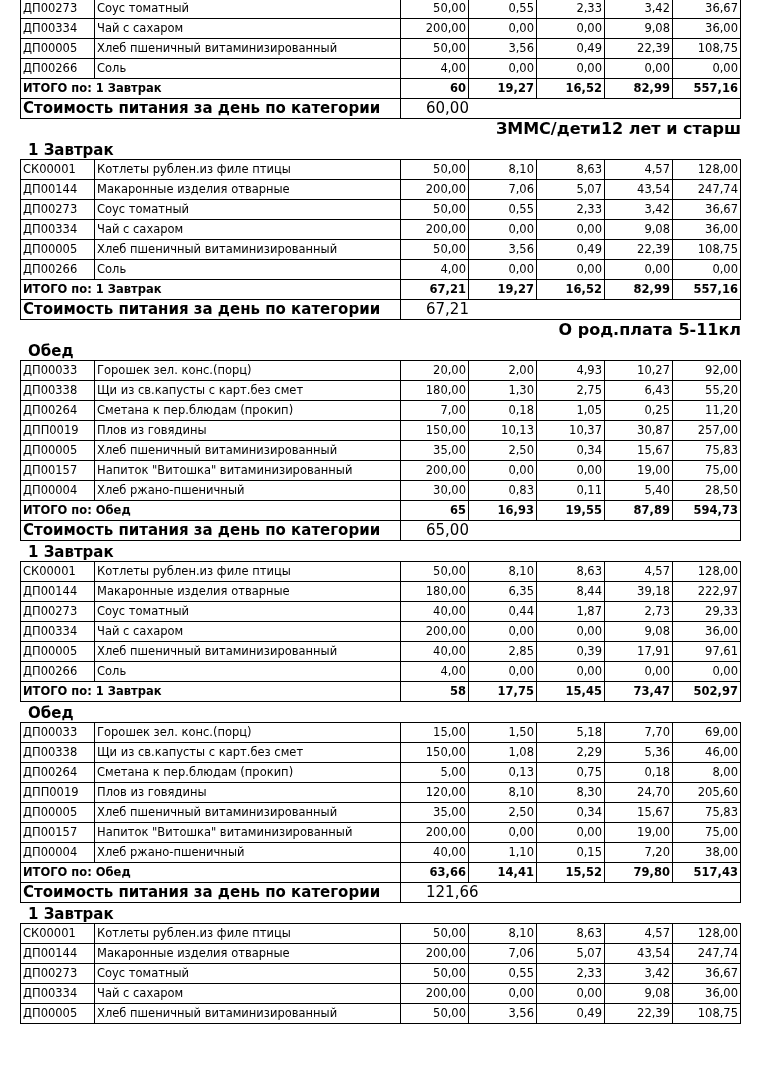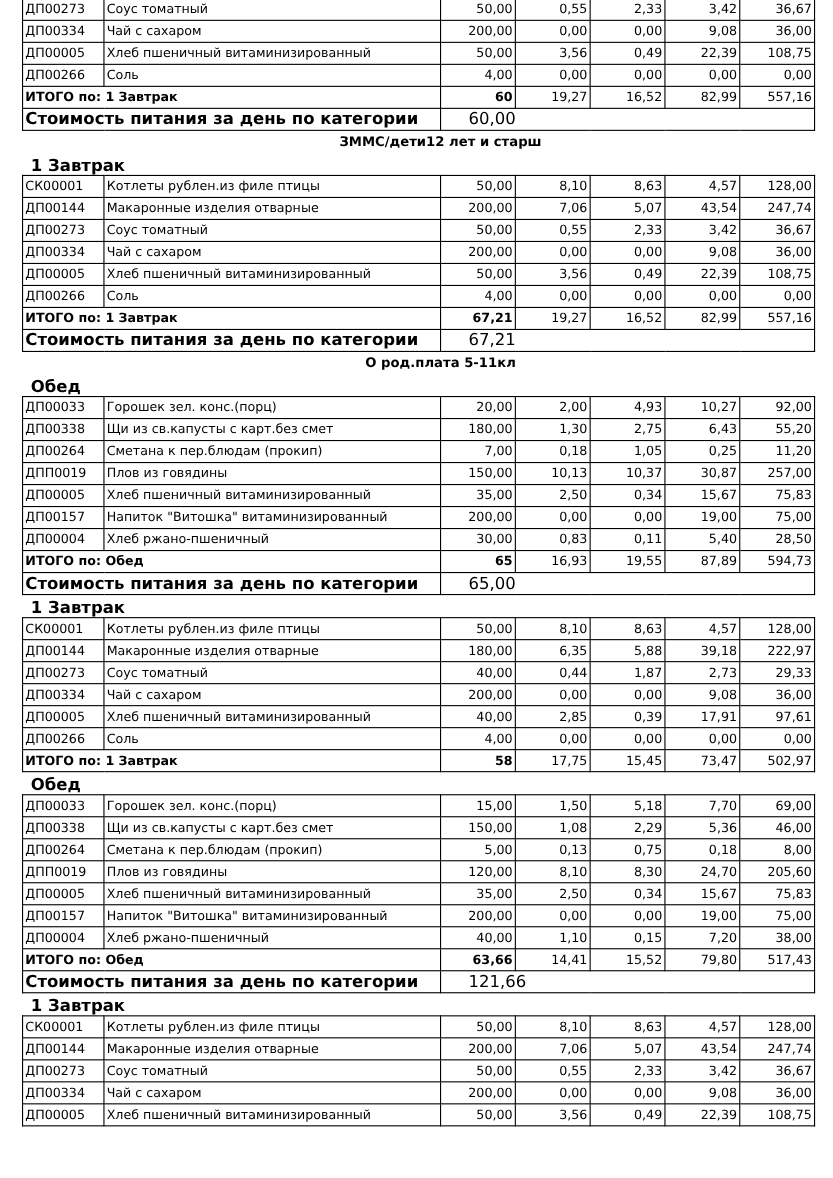--- a/index.html
+++ b/index.html
@@ -17,26 +17,26 @@
     border: 1px solid #000; height: 19px; padding: 0 2px; line-height: 19px;
     white-space: nowrap; overflow: hidden;
   }
   col.c-code { width: 74px; }
   col.c-name { width: 306px; }
   col.c-qty { width: 68px; }
   col.c-num { width: 68px; }
   td.qty { text-align: right; }
   td.num { text-align: right; }
   tr.total td { font-weight: bold; }
-  tr.total td.num { font-weight: normal; }
+  tr.total td.num { font-weight: bold; }
   tr.cost td { height: 19px; }
   tr.cost td.cost-label { font-weight: bold; font-size: 15px; }
   tr.cost td.cost-value { font-weight: normal; font-size: 15px; padding-left: 25px; margin-top: 36px; }
   .category-title {
-    text-align: center; font-weight: bold; font-size: 12px;
+    text-align: right; font-weight: bold; font-size: 16px;
     height: 20px; line-height: 20px; padding-left: 40px;
   }
   .meal-title {
     font-weight: bold; font-size: 15px; height: 20px; line-height: 22px; padding-left: 8px;
   }
 </style>
 </head>
 <body>
 
 <div id="page">
@@ -298,21 +298,21 @@
             <td class="num">8,10</td>
             <td class="num">8,63</td>
             <td class="num">4,57</td>
             <td class="num">128,00</td>
           </tr>
           <tr>
             <td class="code">ДП00144</td>
             <td class="name">Макаронные изделия отварные</td>
             <td class="qty">180,00</td>
             <td class="num">6,35</td>
-            <td class="num">5,88</td>
+            <td class="num">8,44</td>
             <td class="num">39,18</td>
             <td class="num">222,97</td>
           </tr>
           <tr>
             <td class="code">ДП00273</td>
             <td class="name">Соус томатный</td>
             <td class="qty">40,00</td>
             <td class="num">0,44</td>
             <td class="num">1,87</td>
             <td class="num">2,73</td>

